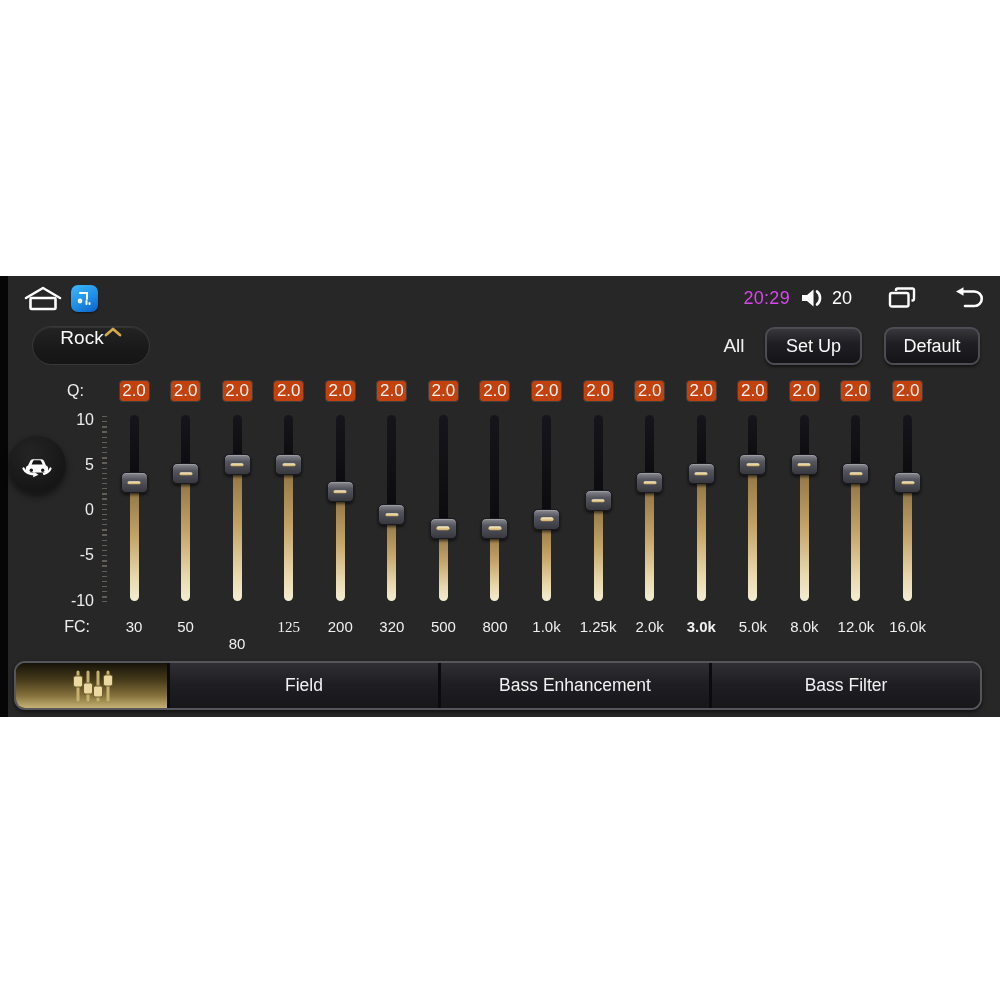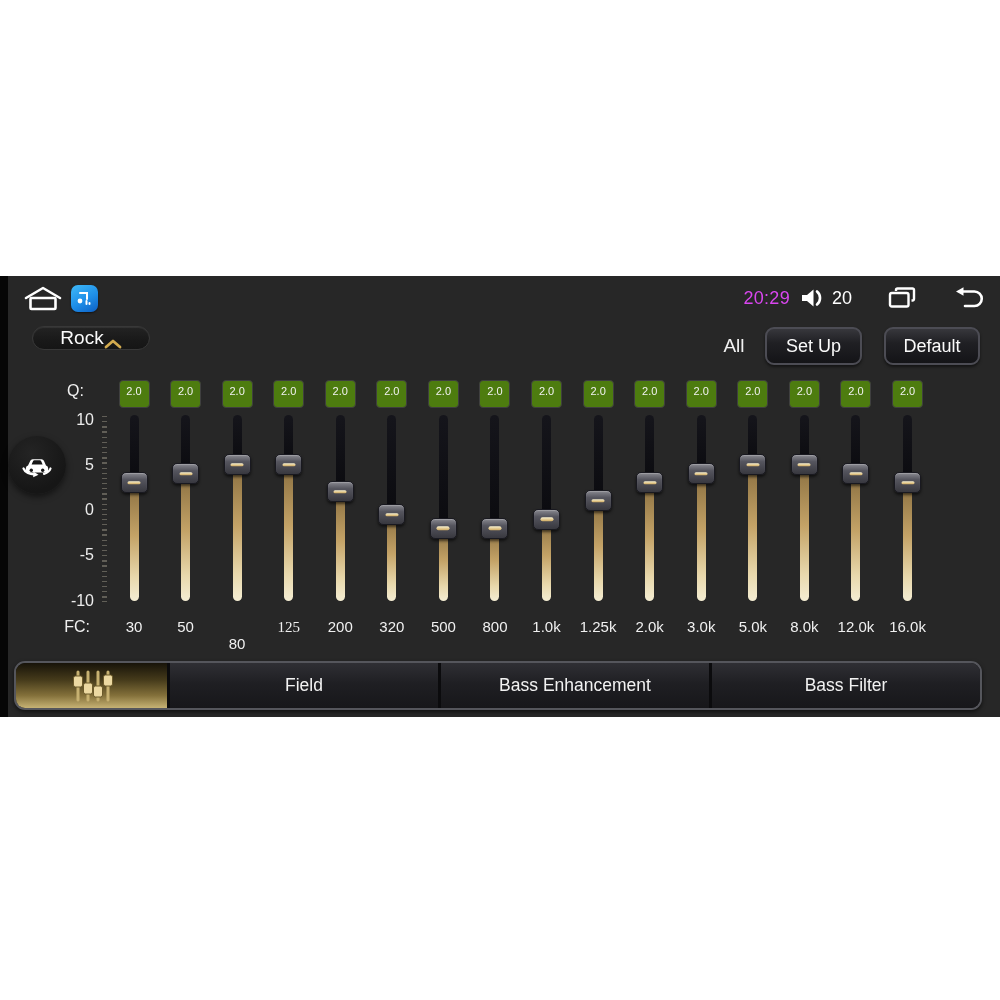--- a/index.html
+++ b/index.html
@@ -24,24 +24,24 @@
     box-shadow:0 1px 2px rgba(0,0,0,.5);
   }
   .sb-right{position:absolute;right:14px;top:0;height:32px;display:flex;align-items:center;gap:10px;}
   .sb-time{font-size:18px;color:#d946ef;letter-spacing:.3px;}
   .sb-vol{font-size:18px;color:#fff;margin-left:-4px;}
   .sb-icon{display:block;}
   .sb-gap{width:14px;}
 
   
   .preset-pill{
-    position:absolute;left:32px;top:50px;width:118px;height:24px;border-radius:20px;
+    position:absolute;left:32px;top:50px;width:118px;height:39px;border-radius:20px;
     background:linear-gradient(180deg,#232323 0%,#191919 60%,#151515 100%);
     border:1px solid #383838;box-shadow:inset 0 1px 1px rgba(255,255,255,.08);
-    display:flex;align-items:flex-end;justify-content:center;box-sizing:border-box;
+    display:flex;align-items:flex-start;justify-content:center;box-sizing:border-box;
     cursor:pointer;
   }
   .preset-label{font-size:19px;color:#fafafa;}
   .all-label{
     position:absolute;left:704px;top:57px;width:60px;height:26px;
     font-size:19px;color:#f2f2f2;text-align:center;line-height:26px;
   }
   .hdr-btn{
     position:absolute;top:51px;height:38px;border-radius:9px;box-sizing:border-box;
     background:linear-gradient(180deg,#37373c 0%,#202024 40%,#141417 100%);
@@ -51,23 +51,23 @@
     box-shadow:0 2px 3px rgba(0,0,0,.5);
   }
   .btn-setup{left:765px;width:97px;}
   .btn-default{left:884px;width:96px;}
 
   
   .q-title,.fc-title{position:absolute;text-align:right;color:#f0f0f0;}
   .q-title{left:30px;top:104px;width:54px;height:22px;line-height:22px;font-size:16px;}
   .fc-title{left:30px;top:340px;width:60px;height:22px;line-height:22px;font-size:16px;}
   .qbox{
-    position:absolute;width:31px;height:28px;top:104px;border-radius:4px;
-    background:#4d7c0f;border:1px solid #3f3f3f;box-sizing:border-box;
-    color:#f2f2f2;font-size:11px;text-align:center;line-height:20px;
+    position:absolute;width:31px;height:22px;top:104px;border-radius:4px;
+    background:#c2410c;border:1px solid #3f3f3f;box-sizing:border-box;
+    color:#f2f2f2;font-size:17px;text-align:center;line-height:20px;
   }
   .axis-label{
     position:absolute;left:30px;width:64px;height:22px;text-align:right;
     color:#ececec;font-size:16px;line-height:22px;
   }
   .tick-ruler{
     position:absolute;left:102px;top:140px;width:5px;height:186px;
     background:repeating-linear-gradient(180deg,rgba(155,150,135,.5) 0 1.3px,transparent 1.3px 5.15px);
   }
   .track-top{
@@ -231,21 +231,21 @@
       <div class="fc-label" style="left: 568.13px;">1.25k</div>
       <div class="qbox" style="left: 634.2px;">2.0</div>
       <div class="track-top" style="left: 645.2px; top: 139px; height: 67.85px;"></div>
       <div class="track-bottom" style="left: 645.2px; top: 206.85px; height: 118.15px;"></div>
       <div class="knob" style="left: 636.2px; top: 196.35px;"></div>
       <div class="fc-label" style="left: 619.7px;">2.0k</div>
       <div class="qbox" style="left: 685.77px;">2.0</div>
       <div class="track-top" style="left: 696.77px; top: 139px; height: 58.8px;"></div>
       <div class="track-bottom" style="left: 696.77px; top: 197.8px; height: 127.2px;"></div>
       <div class="knob" style="left: 687.77px; top: 187.3px;"></div>
-      <div class="fc-label" style="left: 671.27px;">3.0k</div>
+      <div class="fc-label" style="left: 671.27px; font-weight: bold;">3.0k</div>
       <div class="qbox" style="left: 737.34px;">2.0</div>
       <div class="track-top" style="left: 748.34px; top: 139px; height: 49.75px;"></div>
       <div class="track-bottom" style="left: 748.34px; top: 188.75px; height: 136.25px;"></div>
       <div class="knob" style="left: 739.34px; top: 178.25px;"></div>
       <div class="fc-label" style="left: 722.84px;">5.0k</div>
       <div class="qbox" style="left: 788.91px;">2.0</div>
       <div class="track-top" style="left: 799.91px; top: 139px; height: 49.75px;"></div>
       <div class="track-bottom" style="left: 799.91px; top: 188.75px; height: 136.25px;"></div>
       <div class="knob" style="left: 790.91px; top: 178.25px;"></div>
       <div class="fc-label" style="left: 774.41px;">8.0k</div>

